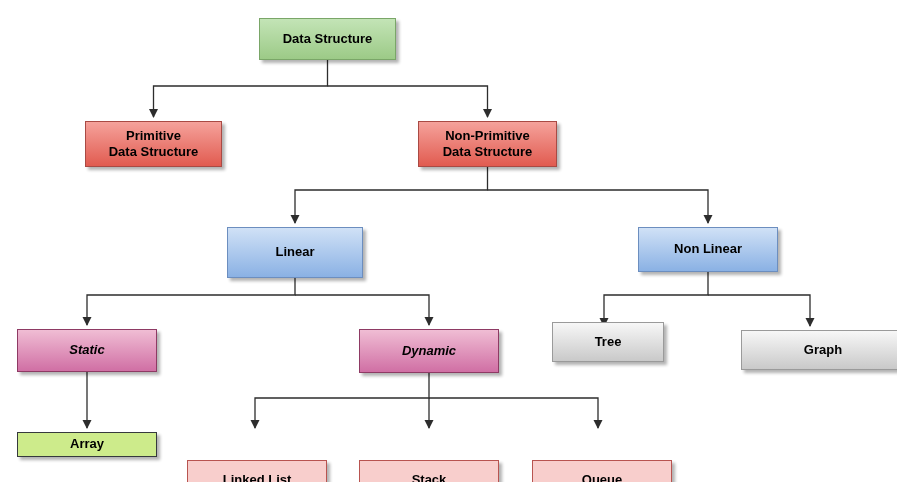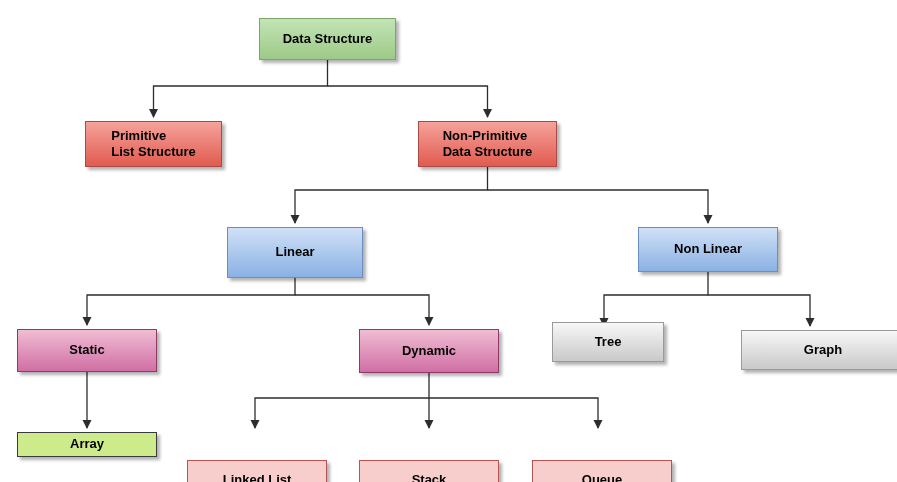--- a/index.html
+++ b/index.html
@@ -7,40 +7,42 @@
     position:relative;
     width:897px;height:482px;
     background:#ffffff;
     font-family:"Liberation Sans","DejaVu Sans",sans-serif;
     overflow:hidden;
   }
   #edges{position:absolute;left:0;top:0;width:897px;height:482px;}
   .node{
     position:absolute;
     display:flex;align-items:center;justify-content:center;
+    text-align:center;
     font-weight:bold;font-size:13px;line-height:1.25;color:#000;
     white-space:pre-line;
     box-sizing:border-box;
     box-shadow:3px 3px 3px rgba(0,0,0,0.30);
   }
   .green{
     background:linear-gradient(#c3e4b6,#9cca87);
     border:1px solid #7aa668;
   }
   .salmon{
     background:linear-gradient(#f5a29b,#e15b50);
     border:1px solid #a94a44;
   }
   .blue{
     background:linear-gradient(#d0e1f6,#8ab1e4);
     border:1px solid #6c8ebf;
   }
   .magenta{
     background:linear-gradient(#f0bdd4,#d06fa4);
     border:1px solid #8e3a64;
+    font-style:italic;
   }
   .gray{
     background:linear-gradient(#f7f7f7,#c9c9c9);
     border:1px solid #9a9a9a;
   }
   .arraygreen{
     background:#cdeb8b;
     border:1.5px solid #36393d;
   }
   .pink{
@@ -72,21 +74,21 @@
       <path d="M87,372 L87,428" marker-end="url(#arrow)"></path>
       <path d="M429,373 L429,398 L255,398 L255,428" marker-end="url(#arrow)"></path>
       <path d="M429,398 L429,428" marker-end="url(#arrow)"></path>
       <path d="M429,398 L598,398 L598,428" marker-end="url(#arrow)"></path>
     </g>
   </svg>
 
   <div class="node green" style="left:259px;top:18px;width:137px;height:42px">Data Structure</div>
 
   <div class="node salmon" style="left:85px;top:121px;width:137px;height:46px">Primitive
-List Structure</div>
+Data Structure</div>
 
   <div class="node salmon" style="left:418px;top:121px;width:139px;height:46px">Non-Primitive
 Data Structure</div>
 
   <div class="node blue" style="left:227px;top:227px;width:136px;height:51px">Linear</div>
 
   <div class="node blue" style="left:638px;top:227px;width:140px;height:45px">Non Linear</div>
 
   <div class="node magenta" style="left:17px;top:329px;width:140px;height:43px">Static</div>
 

